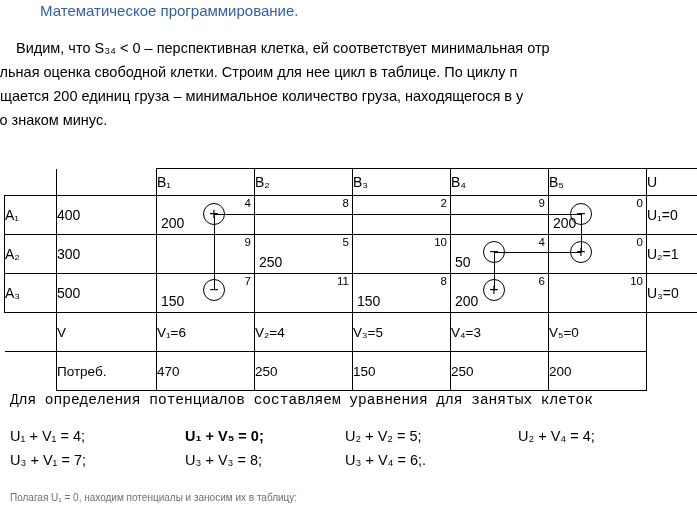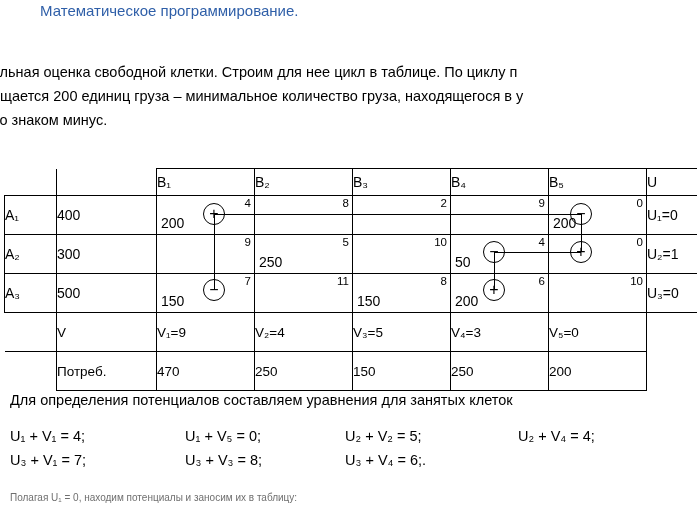--- a/index.html
+++ b/index.html
@@ -124,28 +124,29 @@
     border-left: 1.4px solid #000;
   }
 
   
   .lower {
     position: absolute;
     left: 10px;
     top: 392px;
     font-size: 14.5px;
     white-space: nowrap;
+    font-family: Liberation Mono, monospace;
   }
   .eqrow {
     position: absolute;
     font-size: 14.5px;
     white-space: nowrap;
   }
   .eq-a { left: 10px;  top: 428px; }
-  .eq-b { left: 185px; top: 428px; }
+  .eq-b { left: 185px; top: 428px; font-weight: bold; }
   .eq-c { left: 345px; top: 428px; }
   .eq-d { left: 518px; top: 428px; }
   .eq-e { left: 10px;  top: 452px; }
   .eq-f { left: 185px; top: 452px; text-align: right; }
   .eq-g { left: 345px; top: 452px; }
   .tail {
     position: absolute;
     left: 10px;
     top: 492px;
     font-size: 10px;
@@ -161,20 +162,21 @@
     background: #ffffff;
   }
 </style>
 </head>
 <body>
 
 <div class="page">
 
   <div class="title">Математическое программирование.</div>
 
+  <div class="para p1">Видим, что S₃₄ &lt; 0 – перспективная клетка, ей соответствует минимальная отр</div>
   <div class="para p2">ельная оценка свободной клетки. Строим для нее цикл в таблице. По циклу п</div>
   <div class="para p3">ещается 200 единиц груза – минимальное количество груза, находящегося в у</div>
   <div class="para p4">со знаком минус.</div>
 
   <div class="tbl-wrap">
     <table class="matrix">
       <colgroup>
         <col class="c-row">
           <col class="c-sup">
         <col class="c-b">
@@ -300,21 +302,21 @@
               <span class="cost">10</span>
               <span class="alloc"></span>
             </div>
           </td>
           <td>U₃=0</td>
         </tr>
 
         <tr class="vrow">
           <td class="no-border-left"></td>
           <td>V</td>
-          <td>V₁=9</td>
+          <td>V₁=6</td>
           <td>V₂=4</td>
           <td>V₃=5</td>
           <td>V₄=3</td>
           <td>V₅=0</td>
           <td style="border:none"></td>
         </tr>
 
         <tr class="prow">
           <td class="no-border-left" style="border-bottom:none"></td>
           <td>Потреб.</td>

